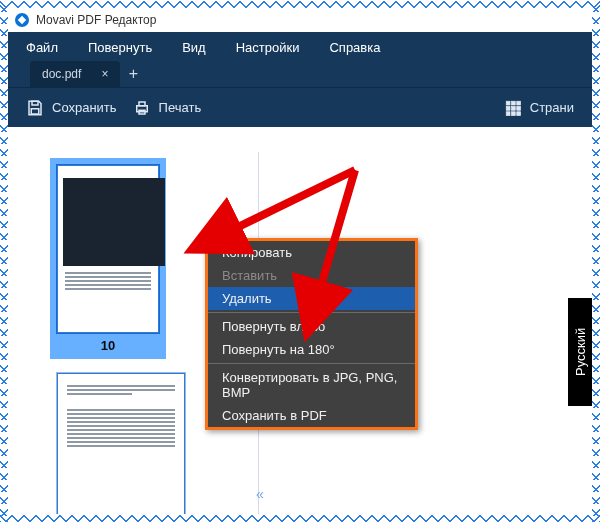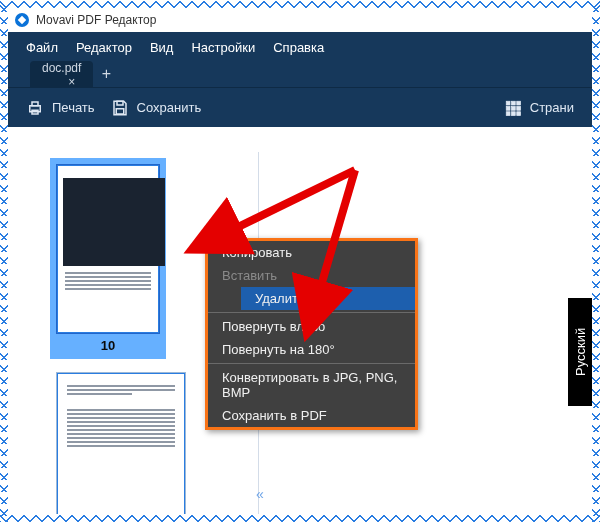--- a/index.html
+++ b/index.html
@@ -19,24 +19,24 @@
   .zig.right  { top:0; bottom:0; right:0; width:8px;
     background:linear-gradient(-45deg,transparent 4px,#2a7de1 4px 5px,transparent 5px),linear-gradient(45deg,transparent 4px,#2a7de1 4px 5px,transparent 5px);
     background-size:8px 12px; }
 
   
   .titlebar { position:absolute; top:8px; left:8px; right:8px; height:24px; background:#fff; display:flex; align-items:center; padding:0 6px; font-size:12px; color:#333; }
   .app-icon { width:16px; height:16px; margin-right:6px; }
 
   
   .app-header { position:absolute; top:32px; left:8px; right:8px; background:#16385b; color:#fff; }
-  .menu-row { display:flex; gap:18px; padding:8px 18px 6px; font-size:13px; }
+  .menu-row { display:flex; gap:30px; padding:8px 18px 6px; font-size:13px; }
   .menu-item { cursor:pointer; }
   .tab-row { display:flex; align-items:center; padding:0 0 0 22px; }
-  .tab { position:relative; display:flex; align-items:center; height:26px; padding:0 12px; background:#0e2a45; color:#cfd8e3; font-size:12px; border-top-left-radius:4px; border-top-right-radius:4px;flex-direction:column; }
+  .tab { position:relative; display:flex; align-items:center; height:26px; padding:0 12px; background:#0e2a45; color:#cfd8e3; font-size:12px; border-top-left-radius:4px; border-top-right-radius:4px; }
   .tab .close { margin-left:20px; font-size:12px; cursor:pointer; }
   .tab-add { width:26px; height:26px; display:flex; align-items:center; justify-content:center; font-size:16px; color:#cfd8e3; cursor:pointer; }
   .toolbar-row { display:flex; align-items:center; height:40px; border-top:1px solid #0e2a45; padding:0 10px; }
   .tool-btn { display:flex; align-items:center; gap:8px; color:#dfe8f3; font-size:13px; padding:0 8px; height:100%; cursor:pointer; }
   .tool-btn svg { width:18px; height:18px; fill:#dfe8f3; stroke:#dfe8f3; }
   .spacer { flex:1; }
 
   
   .content { position:absolute; top:152px; left:8px; right:8px; bottom:8px; background:#fff; overflow:hidden; }
   .thumb { position:absolute; cursor:pointer; }
@@ -46,21 +46,21 @@
   .page .pg-img { width:100%; height:64%; background:#1a2330; margin-top:8%; }
   .page .pg-lines { padding:4% 8%; }
   .page .pg-lines div { height:2px; background:#8f98a5; margin:2px 0; }
   .thumb-label { text-align:center; font-size:13px; font-weight:600; color:#0a0a0a; margin-top:4px; }
   .divider { position:absolute; top:0; bottom:0; width:1px; background:#d3dce8; left:250px; }
 
   
   .ctx { position:absolute; left:205px; top:238px; width:213px; background:#404040; color:#f0f0f0; font-size:13px; box-shadow:2px 2px 6px rgba(0,0,0,.4); border:3px solid #f97316; }
   .ctx .item { padding:4px 14px; cursor:pointer; }
   .ctx .item.disabled { color:#8a8a8a; cursor:default; }
-  .ctx .item.hi { background:#1d5fae;margin-left:33px; }
+  .ctx .item.hi { background:#1d5fae; }
   .ctx .sep { height:1px; background:#6a6a6a; margin:2px 0; }
 
   
   .lang { position:absolute; right:8px; top:298px; width:24px; height:108px; background:#000; color:#fff; font-size:13px; display:flex; align-items:center; justify-content:center; writing-mode:vertical-rl; transform:rotate(180deg); }
 
   
   .collapse { position:absolute; left:243px; bottom:10px; width:18px; height:18px; color:#6fa5e8; font-size:14px; cursor:pointer; text-align:center; }
 
   
   .arrows { position:absolute; inset:0; pointer-events:none; }
@@ -77,50 +77,50 @@
   <svg class="app-icon" viewBox="0 0 16 16">
     <circle cx="8" cy="8" r="7" fill="#0a72d8"></circle>
     <rect x="5" y="5" width="6" height="6" fill="#fff" transform="rotate(45 8 8)"></rect>
   </svg>
   <span>Movavi PDF Редактор</span>
 </div>
 
 <div class="app-header">
   <div class="menu-row">
     <span class="menu-item">Файл</span>
-    <span class="menu-item">Редактор</span>
+    <span class="menu-item">Повернуть</span>
     <span class="menu-item">Вид</span>
     <span class="menu-item">Настройки</span>
     <span class="menu-item">Справка</span>
   </div>
 
   <div class="tab-row">
     <div class="tab">
       <span>doc.pdf</span>
       <span class="close">×</span>
     </div>
     <div class="tab-add">+</div>
   </div>
 
   <div class="toolbar-row">
+    <div class="tool-btn">
+      <svg viewBox="0 0 24 24">
+          <path d="M4 3h13l3 3v15H4z" fill="none" stroke-width="2"></path>
+          <rect x="8" y="3" width="8" height="5" fill="none" stroke-width="2"></rect>
+          <rect x="7" y="13" width="10" height="7" fill="none" stroke-width="2"></rect>
+        </svg>
+      <span>Сохранить</span>
+    </div>
     <div class="tool-btn">
       <svg viewBox="0 0 24 24">
           <rect x="5" y="9" width="14" height="8" fill="none" stroke-width="2"></rect>
           <rect x="8" y="4" width="8" height="5" fill="none" stroke-width="2"></rect>
           <rect x="8" y="15" width="8" height="5" fill="none" stroke-width="2"></rect>
         </svg>
       <span>Печать</span>
-    </div>
-    <div class="tool-btn">
-      <svg viewBox="0 0 24 24">
-          <path d="M4 3h13l3 3v15H4z" fill="none" stroke-width="2"></path>
-          <rect x="8" y="3" width="8" height="5" fill="none" stroke-width="2"></rect>
-          <rect x="7" y="13" width="10" height="7" fill="none" stroke-width="2"></rect>
-        </svg>
-      <span>Сохранить</span>
     </div>
     <div class="spacer"></div>
     <div class="tool-btn">
       <svg viewBox="0 0 24 24" fill="#dfe8f3">
           <rect x="3" y="3" width="5" height="5"></rect>
           <rect x="10" y="3" width="5" height="5"></rect>
           <rect x="17" y="3" width="5" height="5"></rect>
           <rect x="3" y="10" width="5" height="5"></rect>
           <rect x="10" y="10" width="5" height="5"></rect>
           <rect x="17" y="10" width="5" height="5"></rect>

